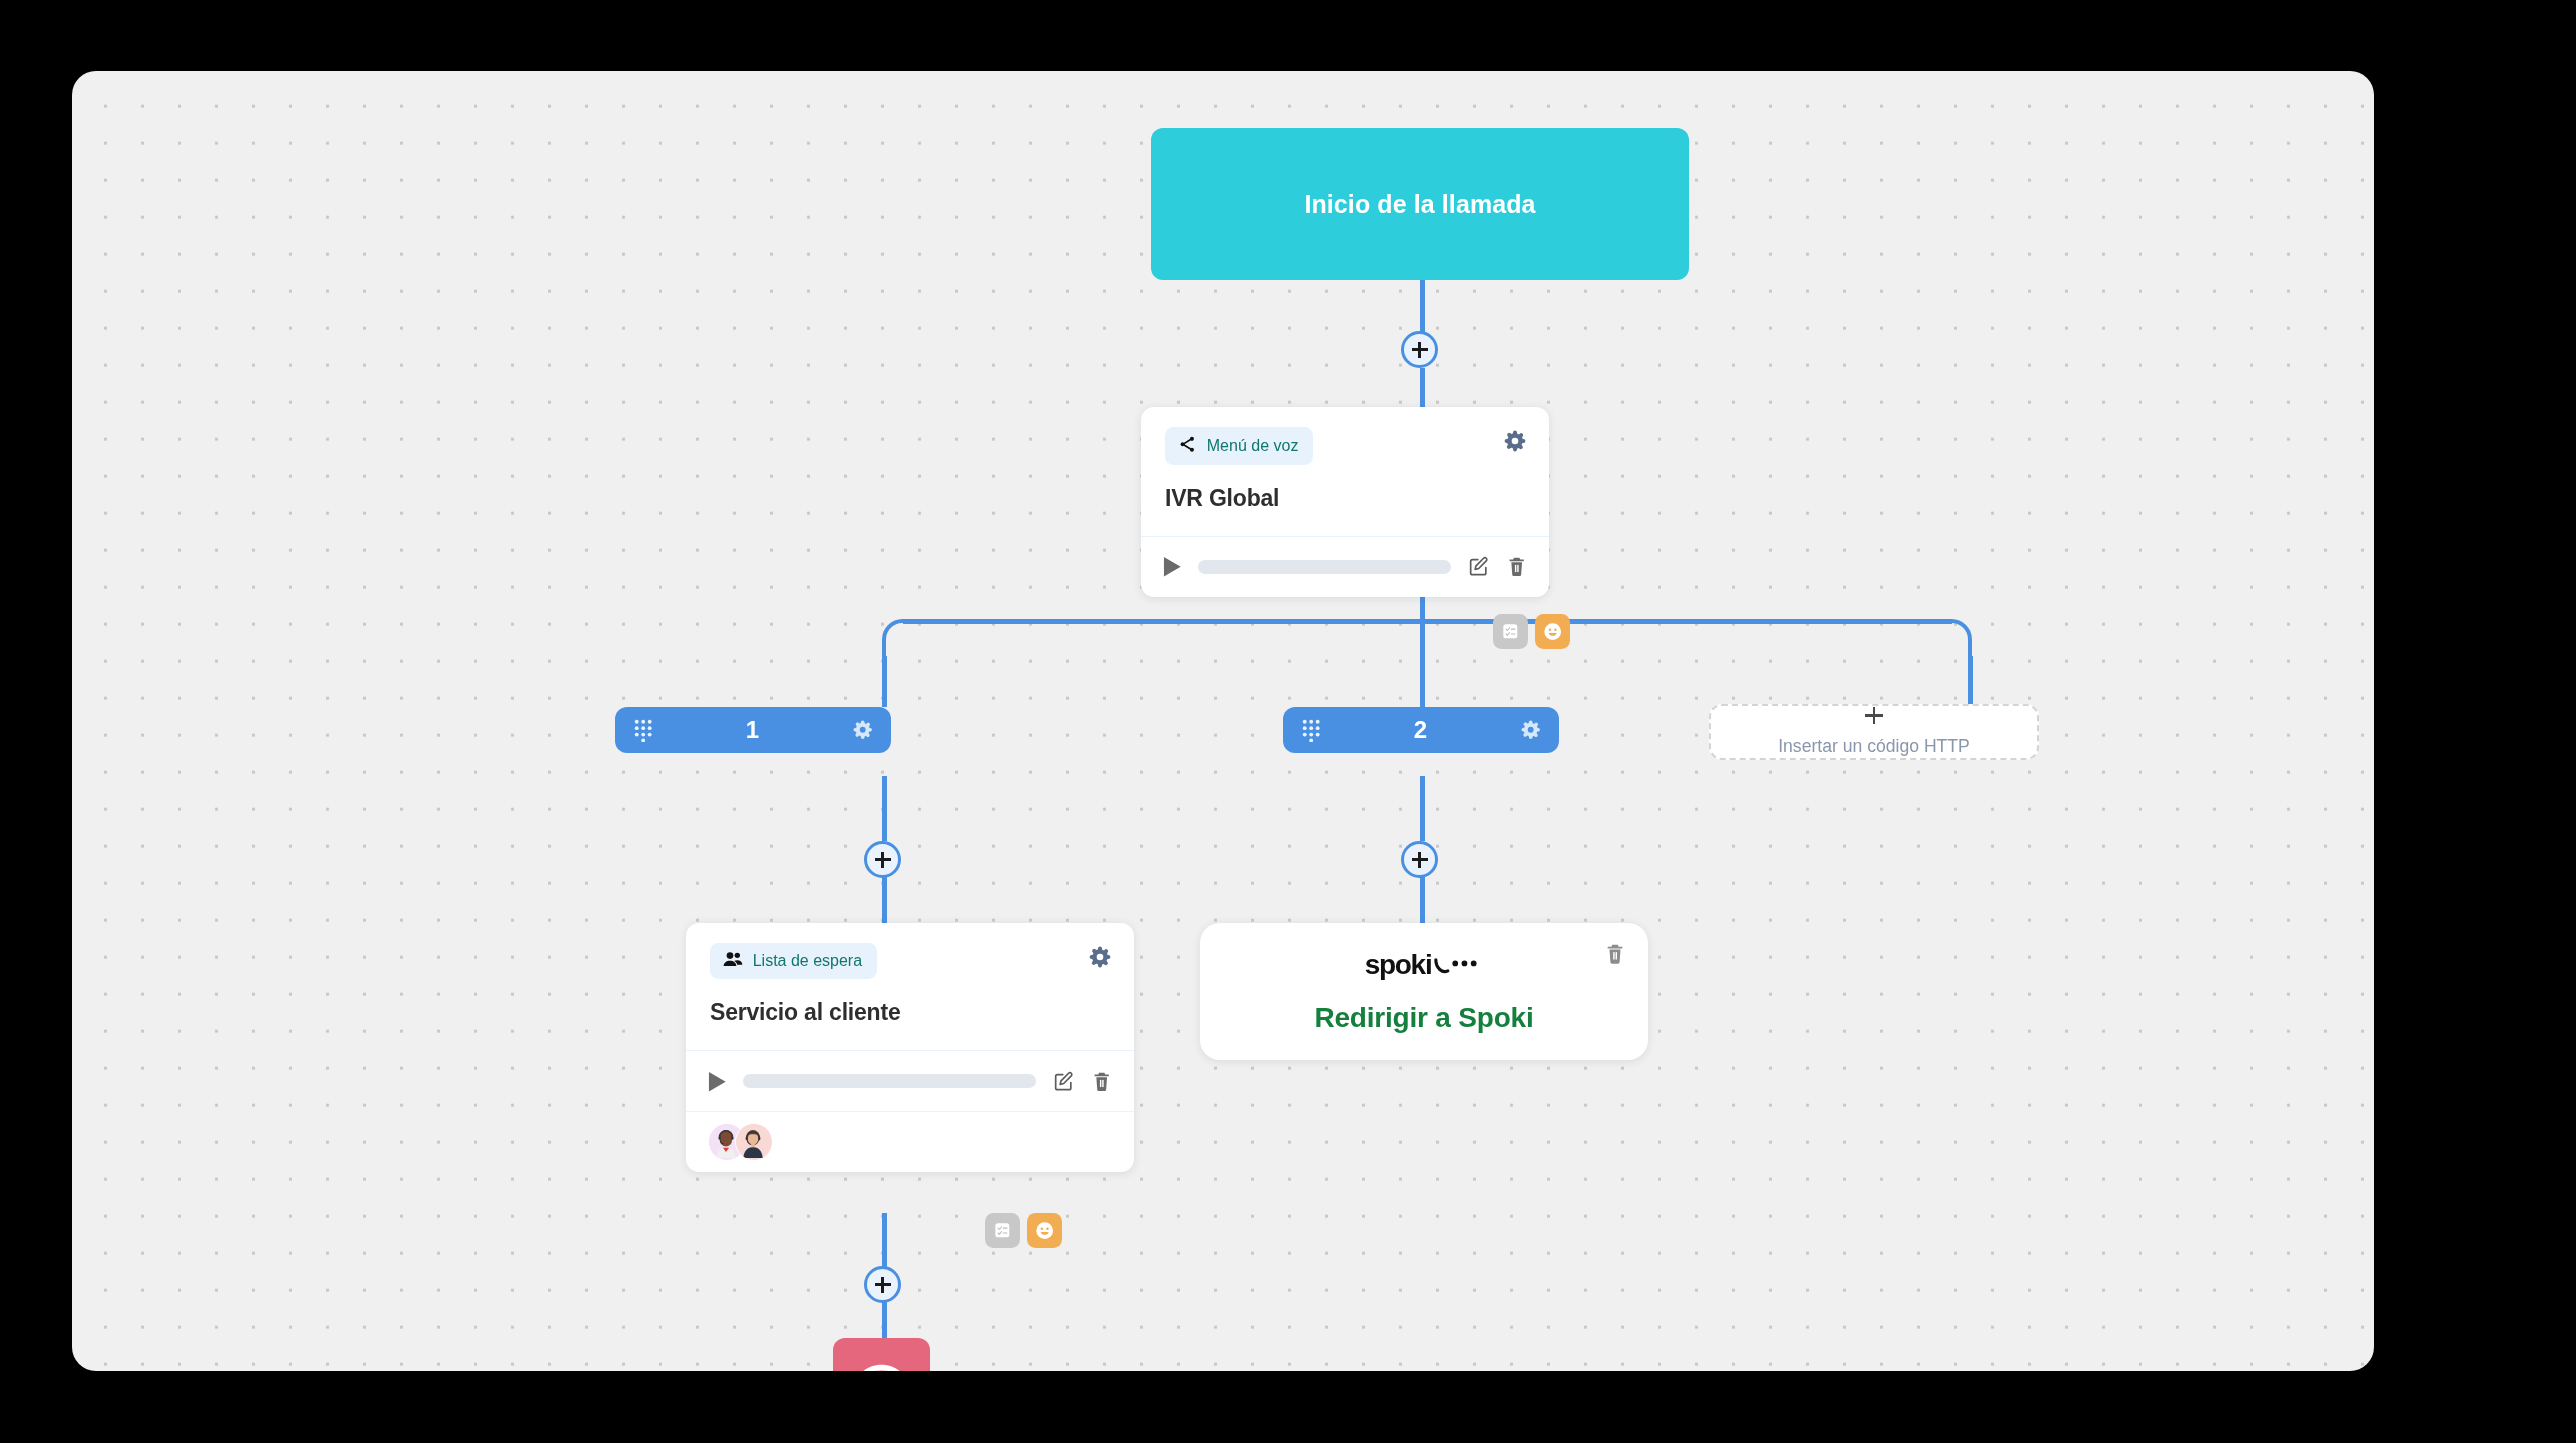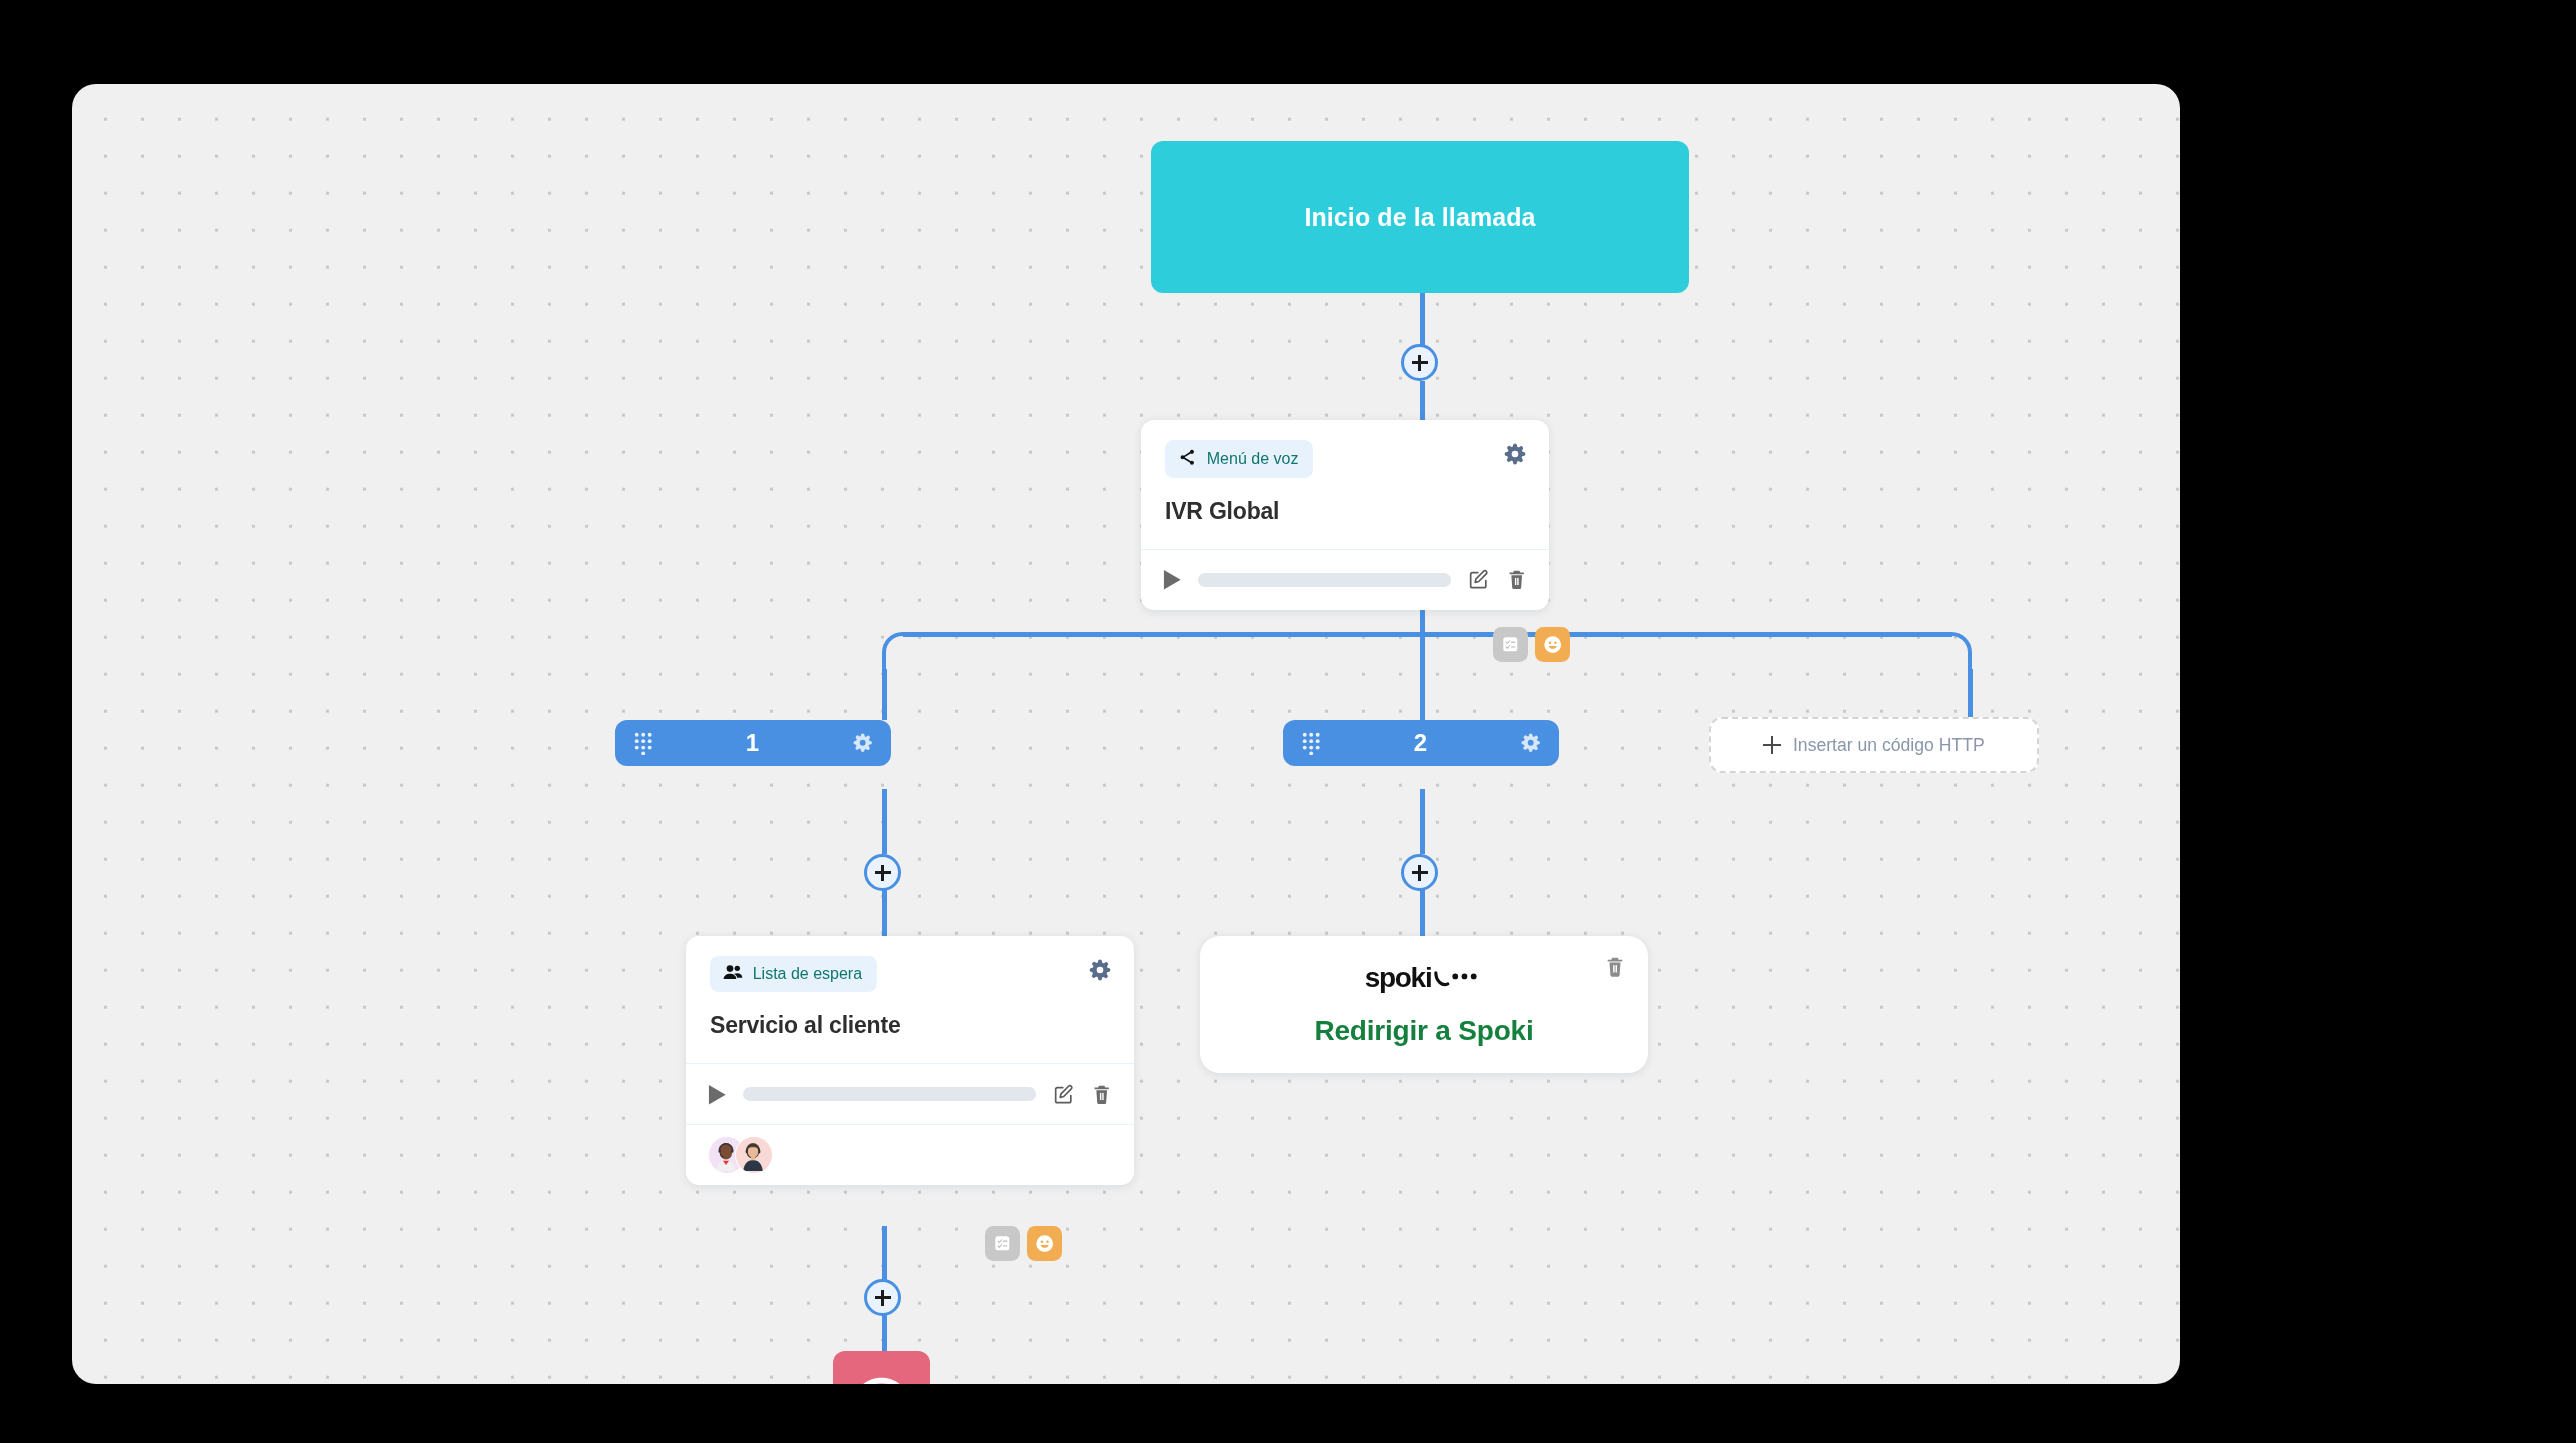--- a/index.html
+++ b/index.html
@@ -11,29 +11,28 @@
     background: #000000;
     font-family: "Liberation Sans", sans-serif;
     overflow: hidden;
   }
 
   
   #canvas {
     position: absolute;
     left: 72px;
     top: 71px;
-    width: 2108px;
+    width: 2302px;
     height: 1300px;
     background-color: #f0f0f0;
     background-image: radial-gradient(circle, #c9c9c9 1.5px, transparent 1.6px);
     background-size: 37px 37px;
     background-position: 15px 16.7px;
     border-radius: 24px;
     overflow: hidden;
-    margin-top: 13px;
   }
 
   .flow { position: absolute; inset: 0; }
 
   
   .conn {
     position: absolute;
     background: #4a90e2;
     z-index: 1;
   }
@@ -377,21 +376,21 @@
       </span>
       <span class="branch-num">2</span>
       <span class="branch-gear">
         <svg width="21.4" height="21.4" viewBox="0 0 24 24" fill="#d6e7f9">
           <path d="M12 1.6c1.1 0 2 .9 2 2v.25a1.5 1.5 0 002.56 1.06l.18-.18a2 2 0 112.83 2.83l-.18.18A1.5 1.5 0 0020.15 10H20.4a2 2 0 110 4h-.25a1.5 1.5 0 00-1.06 2.56l.18.18a2 2 0 11-2.83 2.83l-.18-.18A1.5 1.5 0 0014 20.15v.25a2 2 0 11-4 0v-.25a1.5 1.5 0 00-2.56-1.06l-.18.18a2 2 0 11-2.83-2.83l.18-.18A1.5 1.5 0 003.85 14H3.6a2 2 0 110-4h.25a1.5 1.5 0 001.06-2.56l-.18-.18a2 2 0 112.83-2.83l.18.18A1.5 1.5 0 0010 3.85V3.6c0-1.1.9-2 2-2z"></path>
           <circle cx="12" cy="12" r="3.3" fill="#4a90e2"></circle>
         </svg>
       </span>
     </div>
 
-    <div class="http-btn" style="left:1637px; top:633px; width:330px; height:56px;">
+    <div class="http-btn" style="left:1637px; top:633px; width:330px; height:56px;flex-direction:column;">
       <span class="http-plus"></span>
       <span class="http-label">Insertar un código HTTP</span>
     </div>
 
     <div class="card" style="left:614px; top:852px; width:448px;">
       <div class="card-head">
         <div class="tag">
           <span>
             <svg width="19.5" height="16.7" viewBox="0 0 24 20" fill="#111">
               <circle cx="8.6" cy="5.4" r="4.1"></circle>

